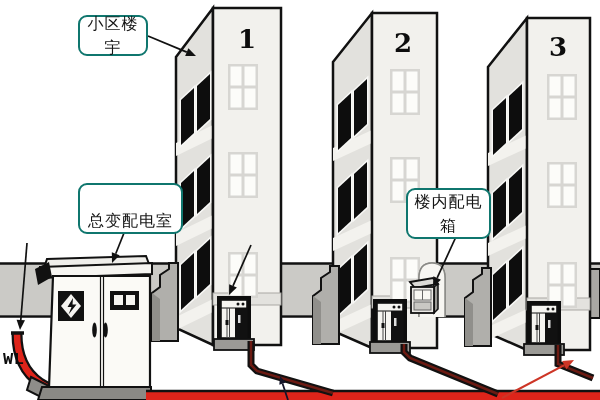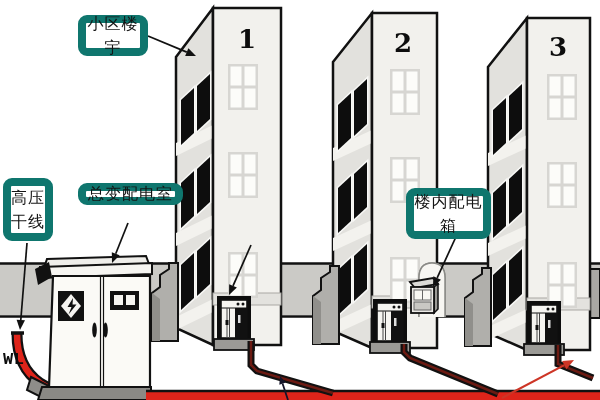--- a/index.html
+++ b/index.html
@@ -1,19 +1,19 @@
 <!DOCTYPE html>
 <html><head>
 <meta charset="utf-8">
 <style>
   html,body{margin:0;padding:0;background:#fff;}
   #stage{position:relative;width:600px;height:400px;background:#ffffff;overflow:hidden;
          font-family:"DejaVu Sans",sans-serif;}
   #scene{position:absolute;left:0;top:0;}
-  .callout{position:absolute;background:#fff;border:8px solid #0f766e;border-radius:9px;
+  .callout{position:absolute;background:#fff;border:2px solid #0f766e;border-radius:9px;
            display:flex;flex-direction:column;align-items:center;justify-content:center;
            font-size:16px;line-height:1.45;color:#141414;text-align:center;
            letter-spacing:1px;box-sizing:border-box;z-index:5;}
   .bnum{position:absolute;width:60px;text-align:center;font-family:"DejaVu Serif",serif;
         font-weight:bold;font-size:26px;color:#0d0d0d;z-index:4;}
   .wl{position:absolute;font-family:"DejaVu Serif",serif;font-weight:bold;
       font-size:17px;color:#0d0d0d;z-index:4;letter-spacing:.5px;}
 </style>
 </head>
 <body>
@@ -193,26 +193,22 @@
       <line x1="288" y1="400" x2="282.5298221281347" y2="383.5894663844041" stroke="#15152a" stroke-width="1.8"></line>
       <polygon points="280,376 285.71739800958443,382.5269410905875 279.34224624668497,384.65199167822067" fill="#15152a"></polygon>
       <line x1="502" y1="398" x2="564.2717677186833" y2="365.13434481513934" stroke="#cd3526" stroke-width="2.2"></line>
       <polygon points="574,360 566.4281925410419,369.22020237329235 562.1153428963248,361.04848725698633" fill="#cd3526"></polygon>
     </svg>
 
   <div class="callout" style="left:78px;top:15px;width:70px;height:41px;">
     <div>小区楼宇</div>
   </div>
 
-  <div class="callout" style="left:3px;top:178px;width:50px;height:63px;">
-    <div>高压</div>
-    <div>干线</div>
-  </div>
-
-  <div class="callout" style="left:78px;top:183px;width:105px;height:22px;">
+
+  <div class="callout" style="left:78px;top:183px;width:105px;height:51px;justify-content:flex-end;">
     <div>总变配电室</div>
   </div>
 
 
   <div class="callout" style="left:406px;top:188px;width:85px;height:51px;">
     <div>楼内配电箱</div>
   </div>
 
   <div class="bnum" style="left:217px;top:24px;">1</div>
   <div class="bnum" style="left:373px;top:28px;">2</div>

